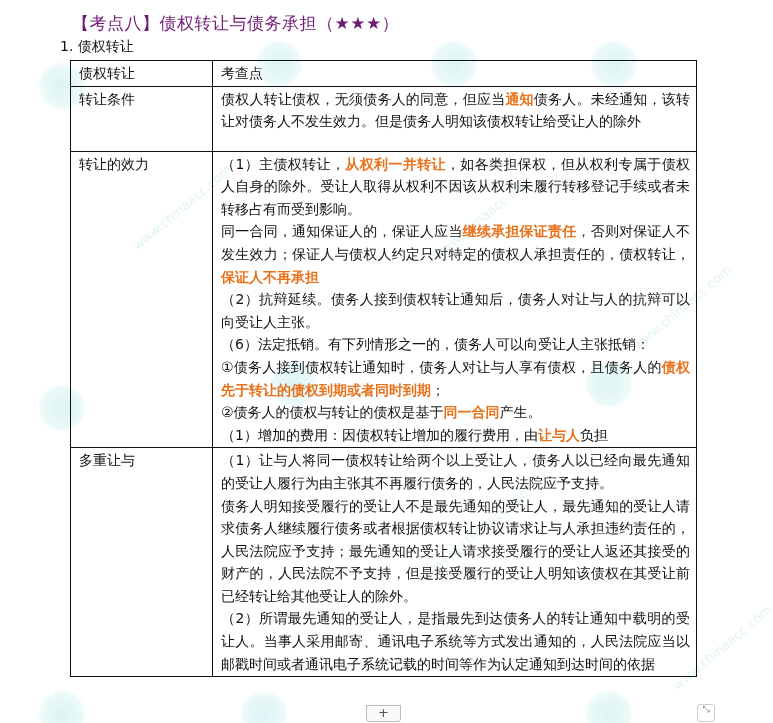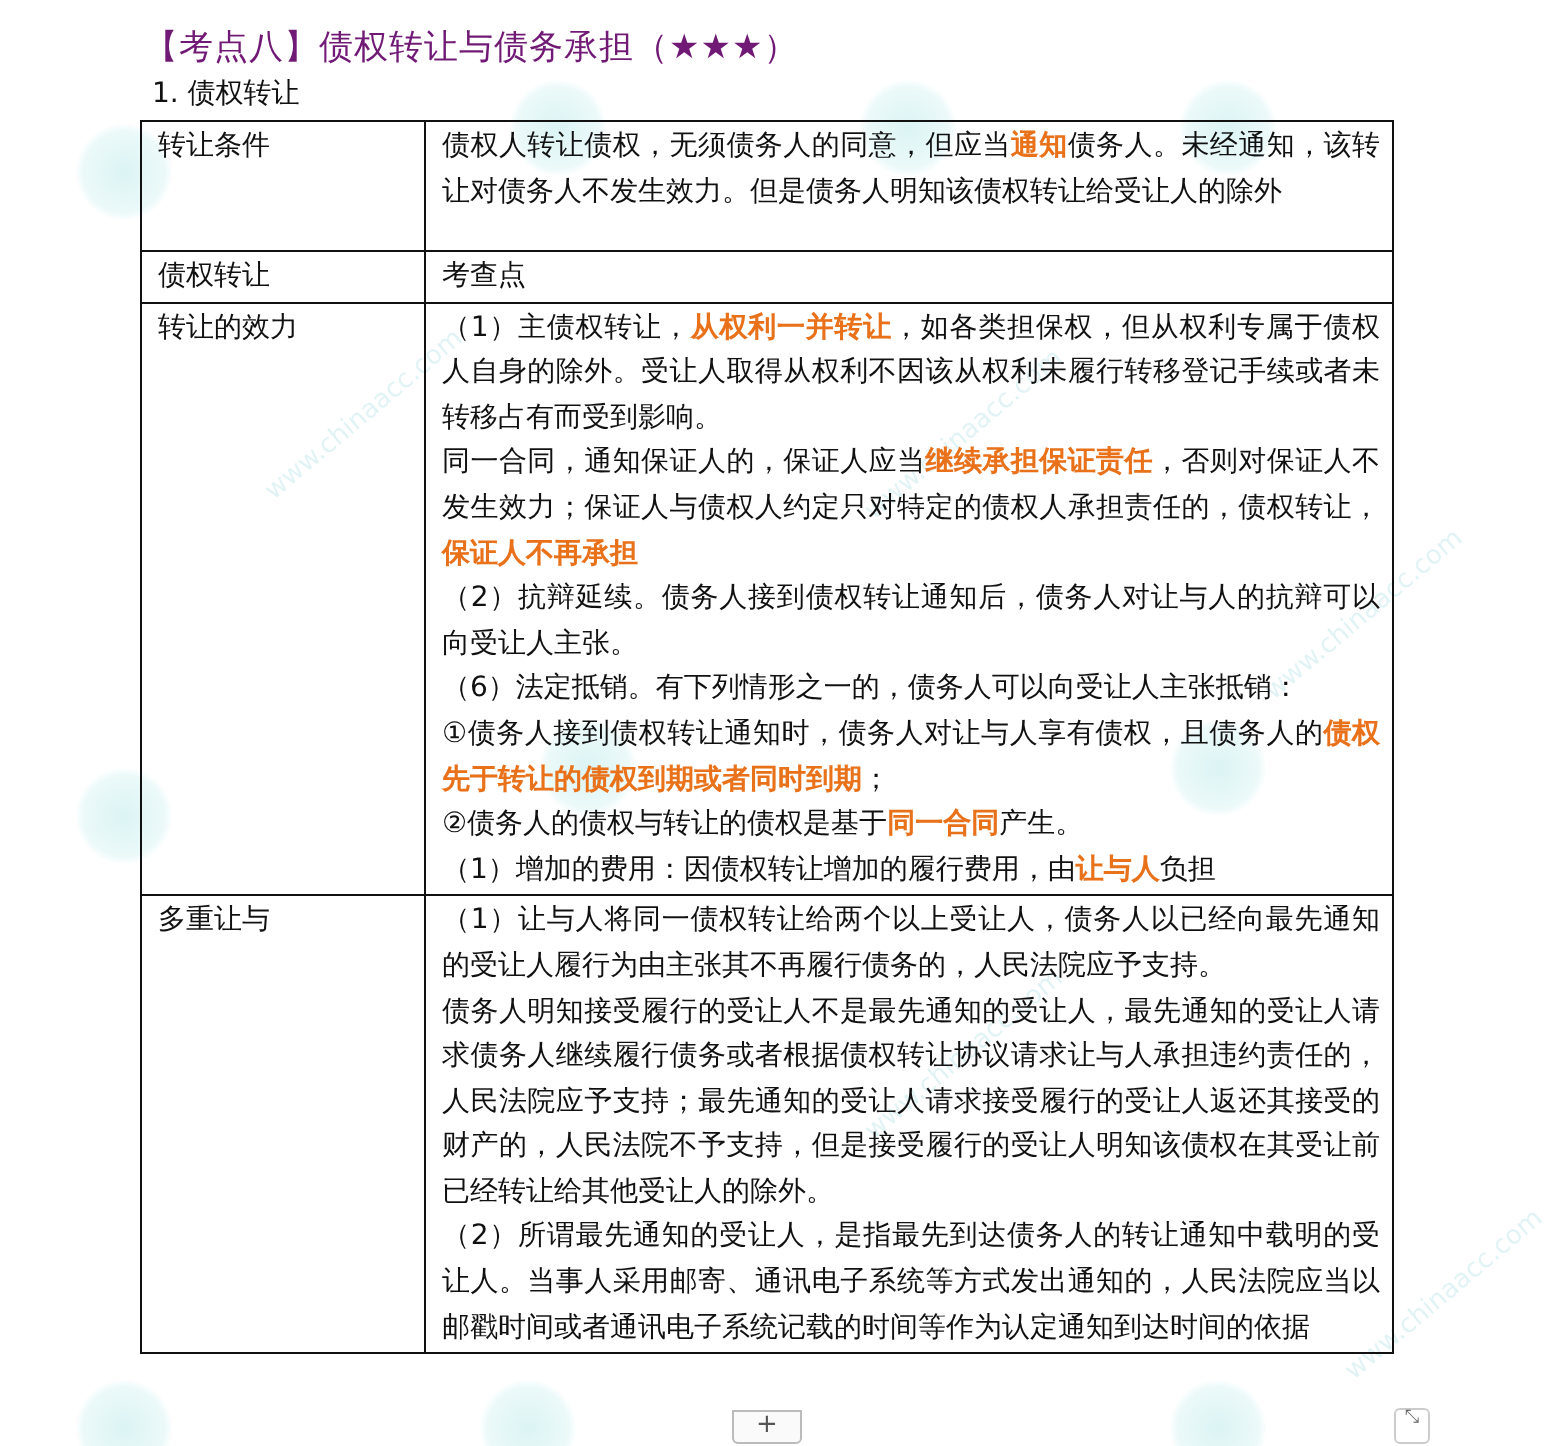--- a/index.html
+++ b/index.html
@@ -16,21 +16,21 @@
   }
   .wm-text {
     position:absolute; color:rgba(120,200,210,0.22); font-size:13px;
     transform:rotate(-40deg); white-space:nowrap;
   }
   .title {
     position:absolute; left:72px; top:12px;
     font-size:17px; color:#701a75; letter-spacing:0.5px;
   }
   .subtitle {
-    position:absolute; left:76px; top:38px;
+    position:absolute; left:60px; top:38px;
     font-size:14px; color:#111;
   }
   table.kp {
     position:absolute; left:70px; top:60px;
     width:627px; border-collapse:collapse;
     font-size:14px; line-height:22.6px;
   }
   table.kp td {
     border:1.5px solid #111; vertical-align:top;
     padding:1px 6px 1px 8px;
@@ -68,28 +68,28 @@
 <div class="wm-text" style="left:620px;top:300px;">www.chinaacc.com</div>
 <div class="wm-text" style="left:420px;top:520px;">www.chinaacc.com</div>
 <div class="wm-text" style="left:660px;top:640px;">www.chinaacc.com</div>
 
 <div class="title">【考点八】债权转让与债务承担（★★★）</div>
 <div class="subtitle">1. 债权转让</div>
 
 <table class="kp">
   <tbody>
     <tr>
+      <td class="c1">债权转让</td>
+      <td class="c2">考查点</td>
+    </tr>
+    <tr>
       <td class="c1">转让条件</td>
       <td class="c2" style="height:62px;">
           <span class="p"><span>债权人转让债权，无须债务人的同意，但应当</span><span class="hl">通知</span><span>债务人。未经通知，该转让对债务人不发生效力。但是债务人明知该债权转让给受让人的除外</span></span>
         </td>
-    </tr>
-    <tr>
-      <td class="c1">债权转让</td>
-      <td class="c2">考查点</td>
     </tr>
     <tr>
       <td class="c1">转让的效力</td>
       <td class="c2">
           <span class="p"><span>（1）主债权转让，</span><span class="hl">从权利一并转让</span><span>，如各类担保权，但从权利专属于债权人自身的除外。受让人取得从权利不因该从权利未履行转移登记手续或者未转移占有而受到影响。</span></span>
           <span class="p"><span>同一合同，通知保证人的，保证人应当</span><span class="hl">继续承担保证责任</span><span>，否则对保证人不发生效力；保证人与债权人约定只对特定的债权人承担责任的，债权转让，</span><span class="hl">保证人不再承担</span></span>
           <span class="p"><span>（2）抗辩延续。债务人接到债权转让通知后，债务人对让与人的抗辩可以向受让人主张。</span></span>
           <span class="p"><span>（6）法定抵销。有下列情形之一的，债务人可以向受让人主张抵销：</span></span>
           <span class="p"><span>①债务人接到债权转让通知时，债务人对让与人享有债权，且债务人的</span><span class="hl">债权先于转让的债权到期或者同时到期</span><span>；</span></span>
           <span class="p"><span>②债务人的债权与转让的债权是基于</span><span class="hl">同一合同</span><span>产生。</span></span>

